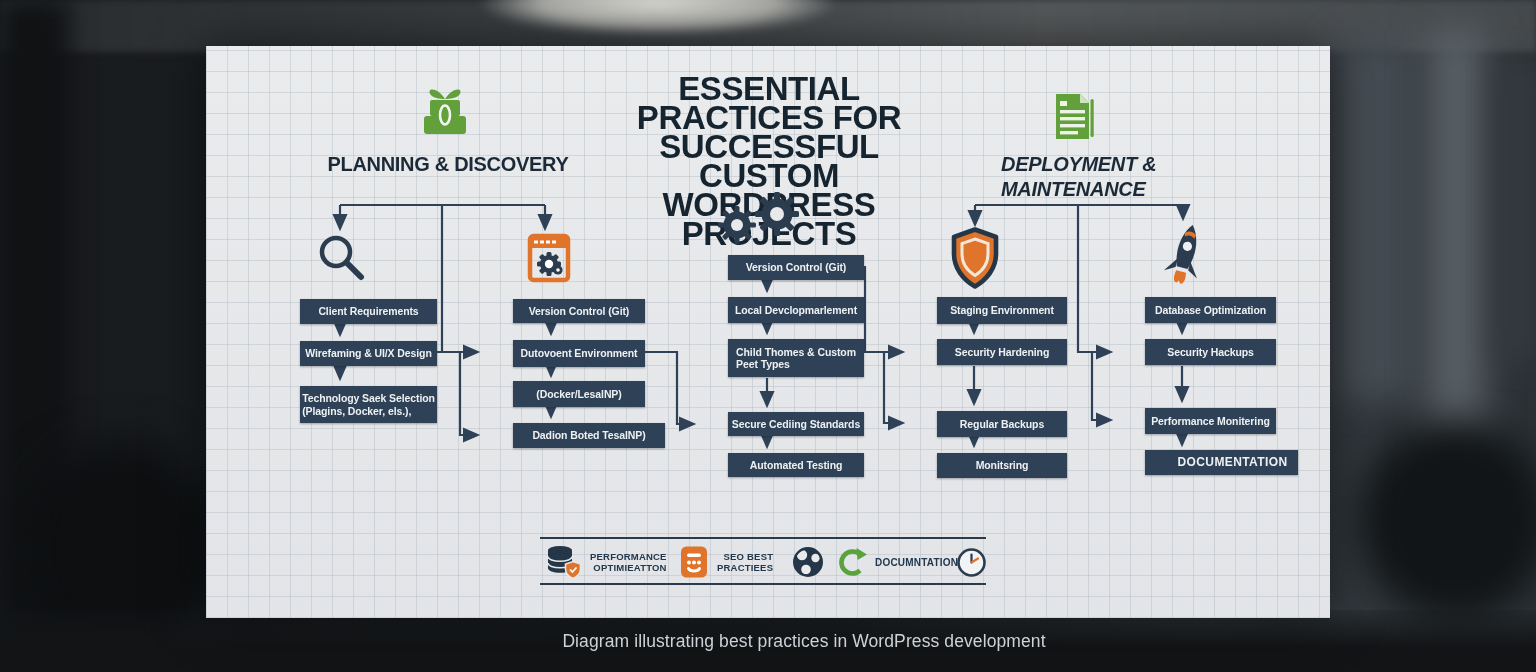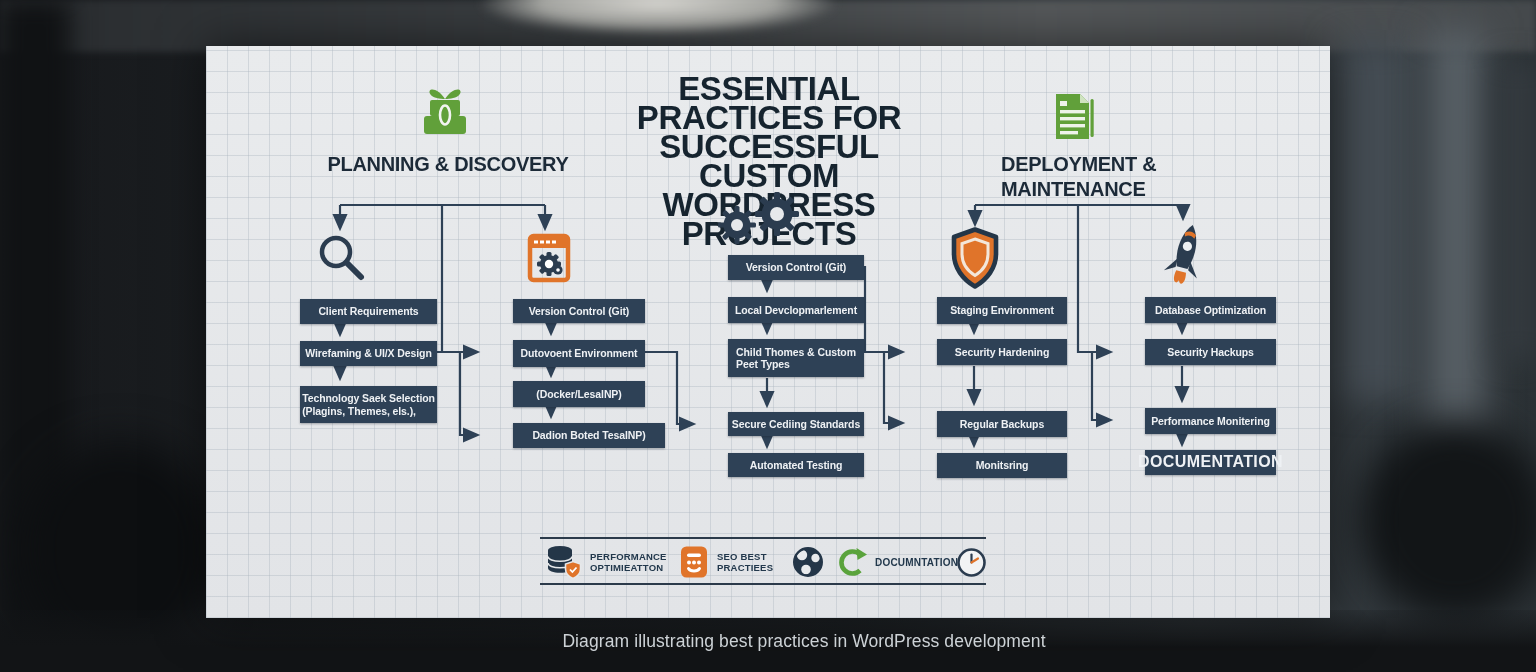--- a/index.html
+++ b/index.html
@@ -30,27 +30,27 @@
       repeating-linear-gradient(0deg,rgba(170,180,190,.38) 0 1px,rgba(0,0,0,0) 1px 21px),
       repeating-linear-gradient(90deg,rgba(170,180,190,.38) 0 1px,rgba(0,0,0,0) 1px 21px),
       linear-gradient(180deg,#e9ebed,#e2e4e7);
     box-shadow:0 0 46px rgba(0,0,0,.55);}
   .panel *{position:absolute;}
   .title{left:382px;top:28px;width:362px;text-align:center;
     font-size:33px;line-height:29px;font-weight:800;color:#16242f;
     letter-spacing:-.4px;white-space:pre-line;}
   .hdr{font-size:20px;line-height:25px;font-weight:800;color:#1c2a38;letter-spacing:-.3px;white-space:pre-line;margin-top:6px;}
   .hdr-left{left:100px;top:100px;width:284px;text-align:center;}
-  .hdr-right{left:795px;top:100px;width:250px;text-align:left;}
+  .hdr-right{left:795px;top:100px;width:250px;text-align:left;font-style:italic;}
   .box{background:#2e4156;color:#eef1f4;display:flex;align-items:center;justify-content:center;
     text-align:left;font-size:10.5px;font-weight:600;letter-spacing:-.1px;line-height:12.5px;
     white-space:pre-line;box-shadow:0 1px 2px rgba(20,30,40,.35);margin-left:28px;}
-  .box.caps{font-size:16px;letter-spacing:.4px;}
+  .box.caps{font-size:12px;letter-spacing:.4px;padding-left:22px;}
   .legend-rule{height:2px;background:#2b3a4a;}
-  .legend-item{display:flex;align-items:center;gap:8px;}
+  .legend-item{display:flex;align-items:center;gap:8px;text-align:right;}
   .legend-label{position:static;font-size:9.5px;line-height:11px;font-weight:800;color:#22384c;
     letter-spacing:.2px;white-space:pre-line;}
   .caption{position:absolute;left:0;top:631px;width:1536px;text-align:center;
     font-size:17.5px;color:#cdd2d6;letter-spacing:.1px;padding-left:36px;}
   svg{overflow:visible;}
 </style>
 </head>
 <body>
 
 <div class="bg-base"></div>
@@ -181,21 +181,21 @@
       <path d="M886,306 V374 H904" marker-end="url(#arw)"></path>
       <path d="M976,278 V286" marker-end="url(#arw)"></path>
       <path d="M976,320 V354" marker-end="url(#arw)"></path>
       <path d="M976,388 V398" marker-end="url(#arw)"></path>
     </g>
   </svg>
 
   <div class="box" style="left:66px;top:253px;width:137px;height:25px">Client Requirements</div>
   <div class="box" style="left:66px;top:295px;width:137px;height:25px">Wirefaming &amp; UI/X Design</div>
   <div class="box" style="left:66px;top:340px;width:137px;height:37px">Technology Saek Selection
-(Plagins, Themes, els.),</div>
+(Plagins, Docker, els.),</div>
 
   <div class="box" style="left:279px;top:253px;width:132px;height:24px">Version Control (Git)</div>
   <div class="box" style="left:279px;top:294px;width:132px;height:27px">Dutovoent Environment</div>
   <div class="box" style="left:279px;top:335px;width:132px;height:26px">(Docker/LesalNP)</div>
   <div class="box" style="left:279px;top:377px;width:152px;height:25px">Dadion Boted TesalNP)</div>
 
   <div class="box" style="left:494px;top:209px;width:136px;height:25px">Version Control (Git)</div>
   <div class="box" style="left:494px;top:251px;width:136px;height:26px">Local Devclopmarlement</div>
   <div class="box" style="left:494px;top:293px;width:136px;height:38px">Child Thomes &amp; Custom
 Peet Types</div>

